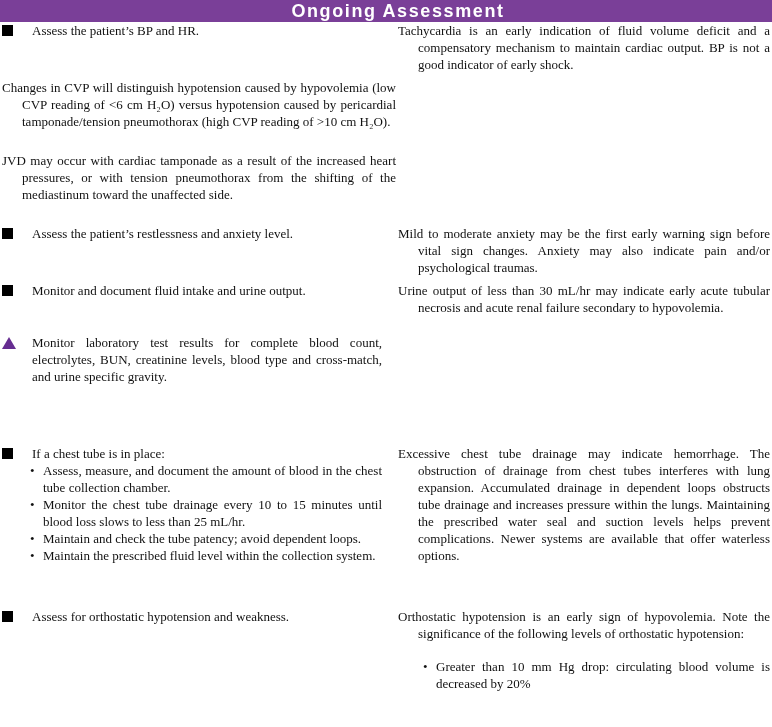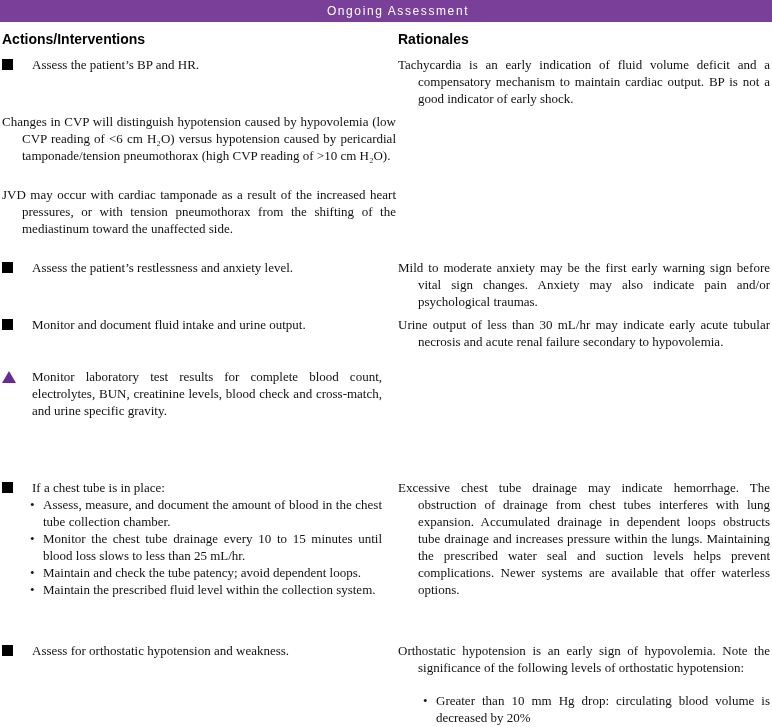--- a/index.html
+++ b/index.html
@@ -16,22 +16,22 @@
 
   
   .banner {
     height: 22px;
     background: var(--banner, #7a3f98);
     display: flex; align-items: center; justify-content: center;
   }
   .banner-title {
     color: #ffffff;
     font-family: "Liberation Sans", sans-serif;
-    font-weight: 400;
-    font-size: 12px;
+    font-weight: 700;
+    font-size: 18px;
     letter-spacing: 1.6px;
     margin-left: 24px;
   }
 
   
   .colheads {
     display: grid;
     grid-template-columns: 396px 1fr;
     padding: 9px 2px 8px 2px;
   }
@@ -88,24 +88,20 @@
 </style>
 </head>
 <body>
 
 <div class="page">
 
   <div class="banner">
     <span class="banner-title">Ongoing Assessment</span>
   </div>
 
-  <div class="colheads">
-    <div class="colhead">Actions/Interventions</div>
-    <div class="colhead">Rationales</div>
-  </div>
 
   <div class="rows">
 
     <div class="row h57">
       <div class="action-cell">
         <div class="action-item">
           <span class="marker square"></span>
           <span>Assess the patient’s BP and HR.</span>
         </div>
       </div>
@@ -147,21 +143,21 @@
       </div>
       <div class="rationale-cell">
         <p class="rationale-text">Urine output of less than 30 mL/hr may indicate early acute tubular necrosis and acute renal failure secondary to hypovolemia.</p>
       </div>
     </div>
 
     <div class="row h73">
       <div class="action-cell">
         <div class="action-item">
           <span class="marker triangle"></span>
-          <span>Monitor laboratory test results for complete blood count, electrolytes, BUN, creatinine levels, blood check and cross-match, and urine specific gravity.</span>
+          <span>Monitor laboratory test results for complete blood count, electrolytes, BUN, creatinine levels, blood type and cross-match, and urine specific gravity.</span>
         </div>
       </div>
     </div>
 
     <div class="row h163">
       <div class="action-cell">
         <div class="action-item">
           <span class="marker square"></span>
           <span>If a chest tube is in place:</span>
         </div>

